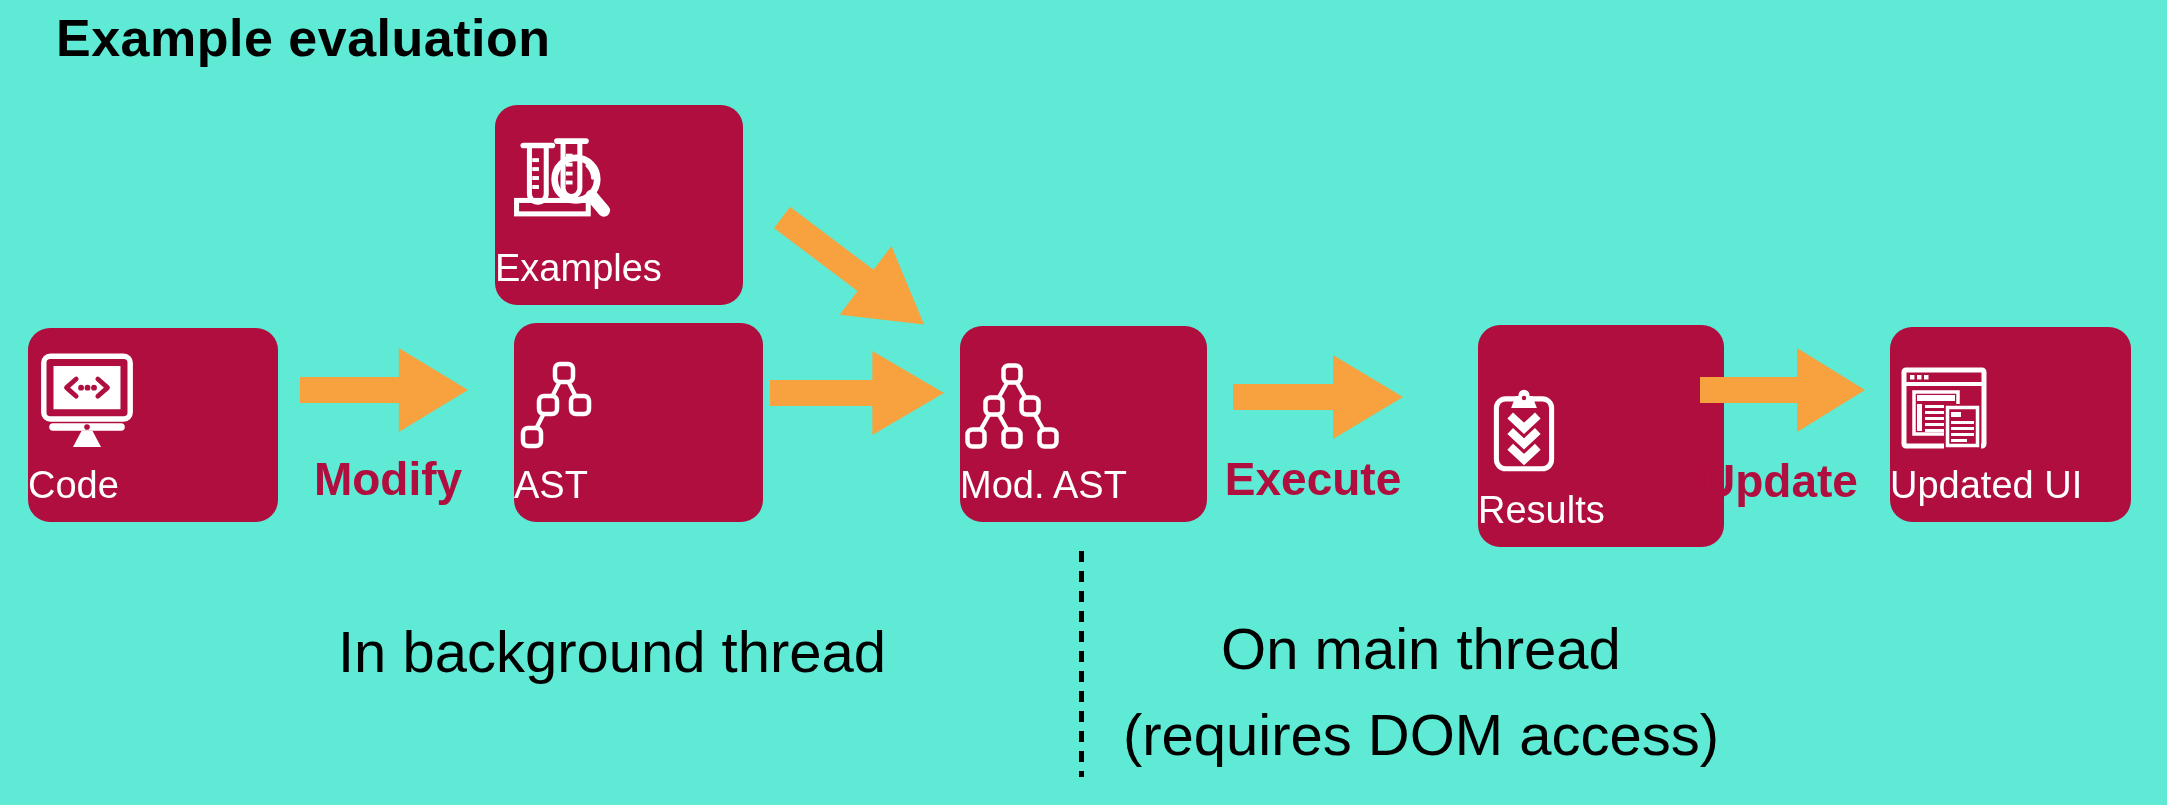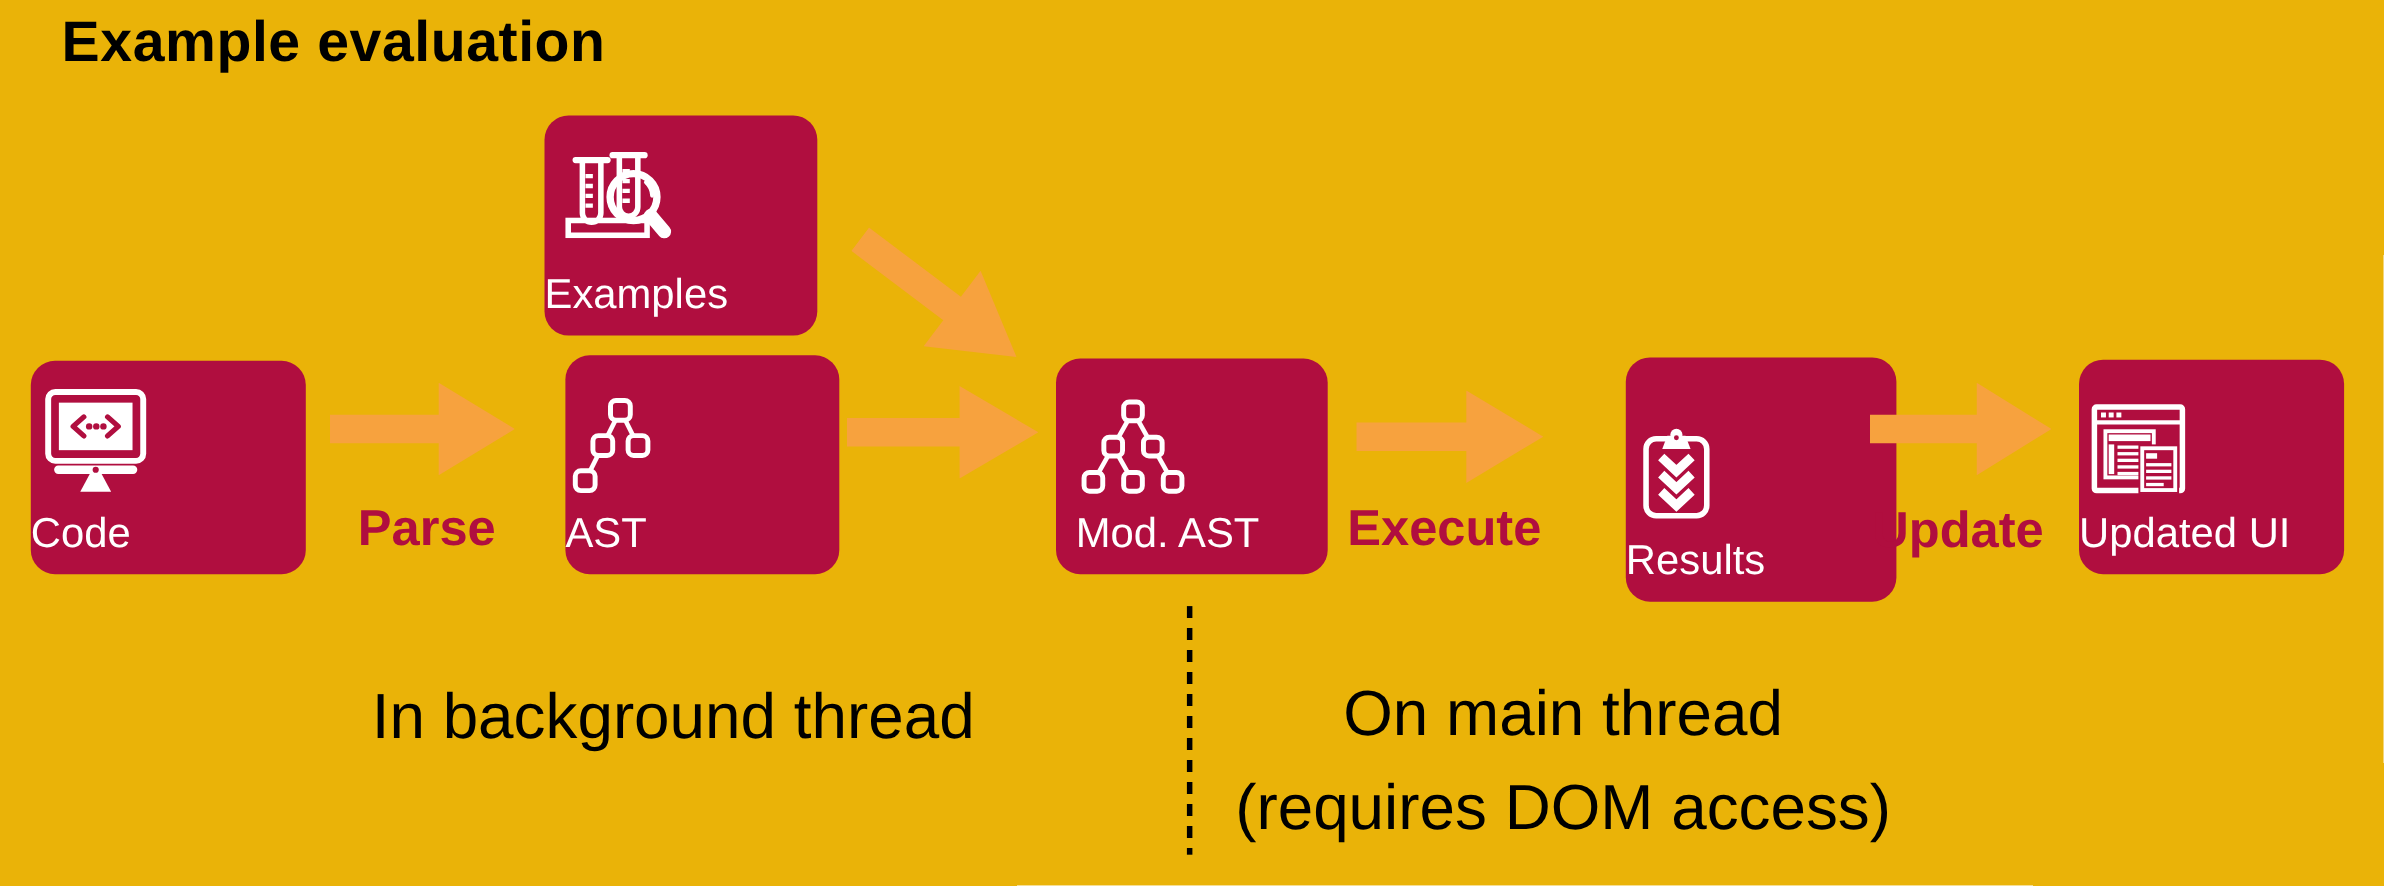--- a/index.html
+++ b/index.html
@@ -1,20 +1,20 @@
 <!DOCTYPE html>
 <html style="--color-box: #B00E3F; --color-arrow: #F7A23E; --color-label: #B00E3F; --color-text: #000000; --color-box_label: #FFFFFF;"><head>
 <meta charset="utf-8">
 <style>
   html, body { margin: 0; padding: 0; background: #ffffff; }
   .canvas {
     position: relative;
     width: 2167px;
     height: 805px;
-    background: #eab308;
+    background: #5eead4;
     font-family: "Liberation Sans", sans-serif;
     overflow: hidden;
   }
   .title {
     position: absolute;
     left: 56px; top: 8px;
     font-size: 52px;
     font-weight: 600;
     color: var(--color-text, #000);
     letter-spacing: 0.5px;
@@ -33,21 +33,21 @@
   .box .icon { flex: 0 0 auto; margin-bottom: 6px; }
   .box-label {
     color: var(--color-box_label, #fff);
     font-size: 38px;
     line-height: 1.05;
     white-space: nowrap;
   }
   #box-code       { left: 28px;   top: 328px; width: 250px; height: 194px; }
   #box-examples   { left: 495px;  top: 105px; width: 248px; height: 200px; }
   #box-ast        { left: 514px;  top: 323px; width: 249px; height: 199px; }
-  #box-mod-ast    { left: 960px;  top: 326px; width: 247px; height: 196px; padding-left: 18px; }
+  #box-mod-ast    { left: 960px;  top: 326px; width: 247px; height: 196px; }
   #box-results    { left: 1478px; top: 325px; width: 246px; height: 222px; }
   #box-updated-ui { left: 1890px; top: 327px; width: 241px; height: 195px; }
 
   .arrow { position: absolute; }
   .arrow polygon { fill: var(--color-arrow, #F7A23E); }
   #arrow-parse    { left: 300px;  top: 348px; width: 168px; height: 84px; }
   #arrow-modify   { left: 770px;  top: 351px; width: 174px; height: 84px; }
   #arrow-execute  { left: 1233px; top: 355px; width: 170px; height: 84px; }
   #arrow-update   { left: 1700px; top: 348px; width: 165px; height: 84px; }
   #arrow-diagonal { left: 764px;  top: 228px; width: 178px; height: 86px; transform: rotate(37deg); }
@@ -218,21 +218,21 @@
   <svg class="arrow" id="arrow-execute" viewBox="0 0 170 84" preserveAspectRatio="none">
     <polygon points="0,29 100,29 100,0 170,42 100,84 100,55 0,55"></polygon>
   </svg>
   <svg class="arrow" id="arrow-update" viewBox="0 0 170 84" preserveAspectRatio="none">
     <polygon points="0,29 100,29 100,0 170,42 100,84 100,55 0,55"></polygon>
   </svg>
   <svg class="arrow" id="arrow-diagonal" viewBox="0 0 170 84" preserveAspectRatio="none">
     <polygon points="0,29 100,29 100,0 170,42 100,84 100,55 0,55"></polygon>
   </svg>
 
-  <div class="arrow-label" id="label-parse">Parse</div>
+  <div class="arrow-label" id="label-parse">Modify</div>
   <div class="arrow-label" id="label-execute">Execute</div>
   <div class="arrow-label" id="label-update">Update</div>
 
   <div class="divider"></div>
   <div class="caption" id="caption-background">In background thread</div>
   <div class="caption" id="caption-main-1">On main thread</div>
   <div class="caption" id="caption-main-2">(requires DOM access)</div>
 
 </div>
 

